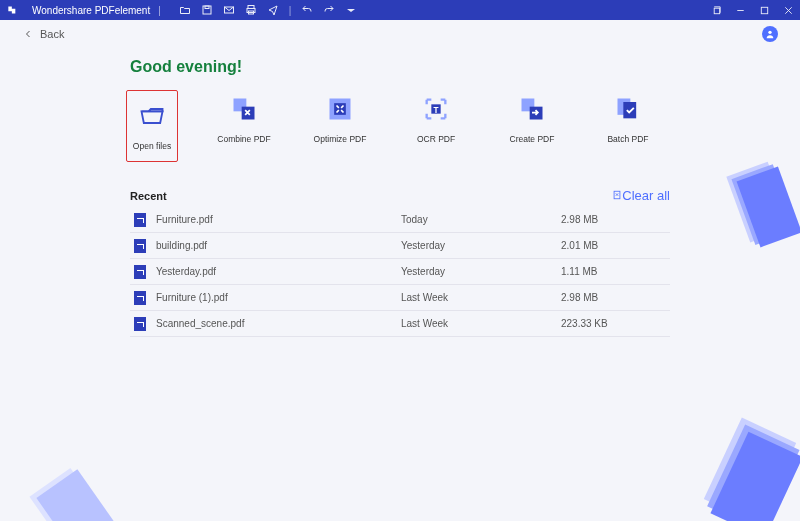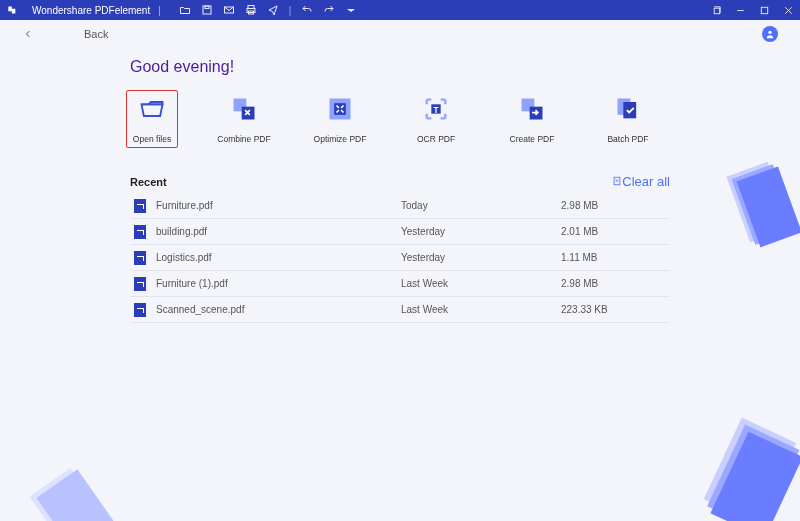--- a/index.html
+++ b/index.html
@@ -3,30 +3,30 @@
 <meta charset="utf-8">
 <style>
   * { box-sizing: border-box; margin: 0; padding: 0; }
   html, body { width: 800px; height: 521px; font-family: "Segoe UI", Arial, sans-serif; background: #f4f5fa; overflow: hidden; }
   .titlebar { height: 20px; background: #2c3db8; display: flex; align-items: center; color: #fff; font-size: 10px; padding: 0 6px; gap: 22px; }
   .titlebar .logo { width: 14px; height: 14px; display: inline-flex; align-items: center; justify-content: center; margin-right: 4px; }
   .titlebar .tb-left { display: flex; align-items: center; gap: 8px; }
   .titlebar .tb-icons { display: flex; gap: 10px; margin-left: 10px; align-items: center; }
   .titlebar .tb-icons .ico, .titlebar .tb-right .ico { width: 12px; height: 12px; display: inline-flex; align-items: center; justify-content: center; opacity: .9; }
   .titlebar .tb-right { margin-left: auto; display: flex; gap: 12px; align-items: center; }
-  .backbar { height: 28px; display: flex; align-items: center; padding: 0 22px; color: #555; font-size: 11px; gap: 44px; }
+  .backbar { height: 28px; display: flex; align-items: center; padding: 0 22px; color: #555; font-size: 11px; }
   .backbar .arrow { width: 12px; height: 12px; margin-right: 6px; }
   .backbar .avatar { margin-left: auto; width: 16px; height: 16px; border-radius: 50%; background: #4f6fff; display: inline-flex; align-items: center; justify-content: center; }
   .content { padding: 4px 130px 0 130px; position: relative; }
-  .greeting { font-size: 16px; font-weight: 400; color: #4c1d95; margin: 6px 0 18px 0; }
+  .greeting { font-size: 16px; font-weight: 700; color: #15803d; margin: 6px 0 18px 0; }
   .actions { display: flex; flex-wrap: wrap; gap: 32px 44px; margin-bottom: 30px; }
   .action { width: 52px; display: flex; flex-direction: column; align-items: center; text-align: center; cursor: pointer; }
   .action .iconbox { width: 40px; height: 34px; display: flex; align-items: center; justify-content: center; margin-bottom: 6px; }
   .action .lbl { font-size: 8.5px; color: #333; white-space: nowrap; }
-  .action.selected { border: 1.5px solid #d33; padding: 3px; margin: -4px; border-radius: 2px; }
+  .action.selected { border: 1.5px solid #d33; padding: 10px; margin: -4px; border-radius: 2px; }
   .recent-head { display: flex; align-items: center; margin-top: 8px; margin-bottom: 4px; }
   .recent-head .title { font-size: 11px; font-weight: 700; color: #222; }
   .recent-head .clear { margin-left: auto; font-size: 13px; color: #4f6fff; display: flex; align-items: center; cursor: pointer; }
   .file-row { display: flex; align-items: center; height: 26px; border-bottom: 1px solid #e3e3ec; font-size: 10px; color: #555; }
   .file-row .ficon { width: 12px; height: 14px; background: #2c3db8; margin: 0 10px 0 4px; position: relative; }
   .file-row .ficon:after { content: ""; position: absolute; left: 3px; top: 5px; width: 6px; height: 4px; border: 1px solid #fff; border-left: none; border-bottom: none; }
   .file-row .fname { flex: 0 0 245px; }
   .file-row .fdate { flex: 0 0 160px; }
   .file-row .fsize { flex: 1; }
   .deco { position: absolute; pointer-events: none; }
@@ -225,21 +225,21 @@
       <div class="fsize">2.98 MB</div>
     </div>
     <div class="file-row">
       <div class="ficon"></div>
       <div class="fname">building.pdf</div>
       <div class="fdate">Yesterday</div>
       <div class="fsize">2.01 MB</div>
     </div>
     <div class="file-row">
       <div class="ficon"></div>
-      <div class="fname">Logistics.pdf</div>
+      <div class="fname">Yesterday.pdf</div>
       <div class="fdate">Yesterday</div>
       <div class="fsize">1.11 MB</div>
     </div>
     <div class="file-row">
       <div class="ficon"></div>
       <div class="fname">Furniture (1).pdf</div>
       <div class="fdate">Last Week</div>
       <div class="fsize">2.98 MB</div>
     </div>
     <div class="file-row">

